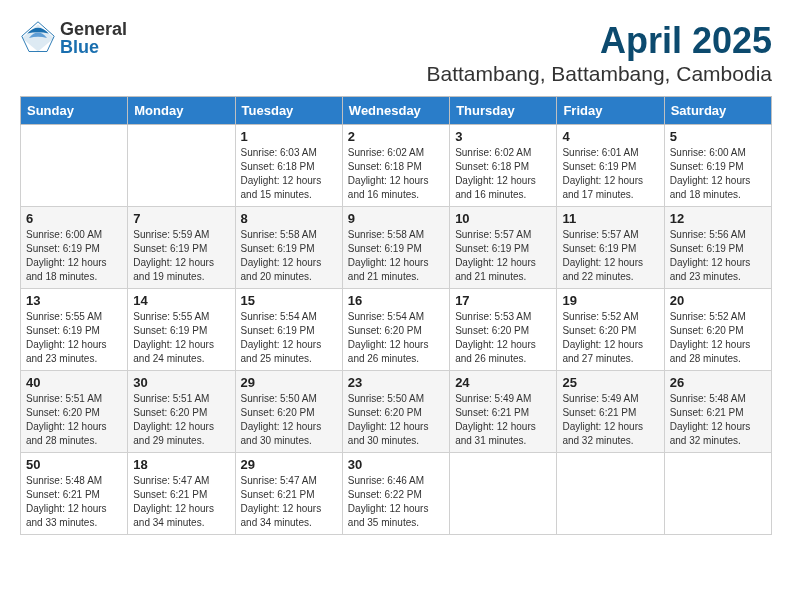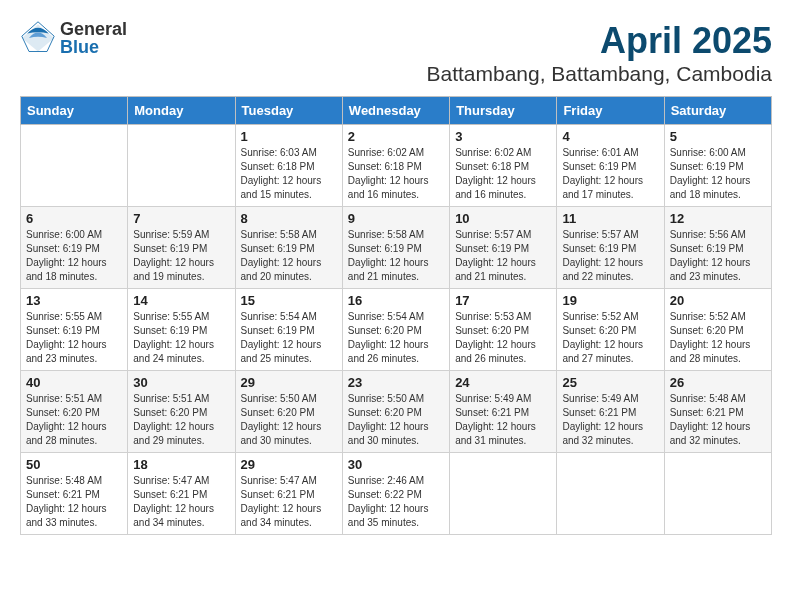--- a/index.html
+++ b/index.html
@@ -311,21 +311,21 @@
 Daylight: 12 hours and 34 minutes.</div>
         </td>
         <td>
           <span class="day-number">29</span>
           <div class="day-info" style="white-space: pre-line;">Sunrise: 5:47 AM
 Sunset: 6:21 PM
 Daylight: 12 hours and 34 minutes.</div>
         </td>
         <td>
           <span class="day-number">30</span>
-          <div class="day-info" style="white-space: pre-line;">Sunrise: 2:46 AM
+          <div class="day-info" style="white-space: pre-line;">Sunrise: 6:46 AM
 Sunset: 6:22 PM
 Daylight: 12 hours and 35 minutes.</div>
         </td>
         <td class="empty"></td>
         <td class="empty"></td>
         <td class="empty"></td>
       </tr>
     </tbody>
 </table>
 

